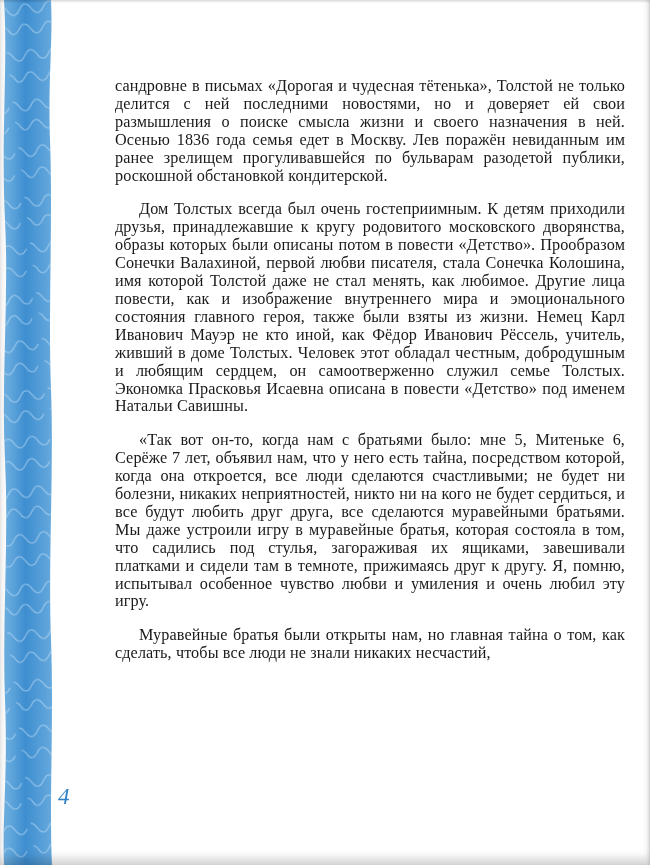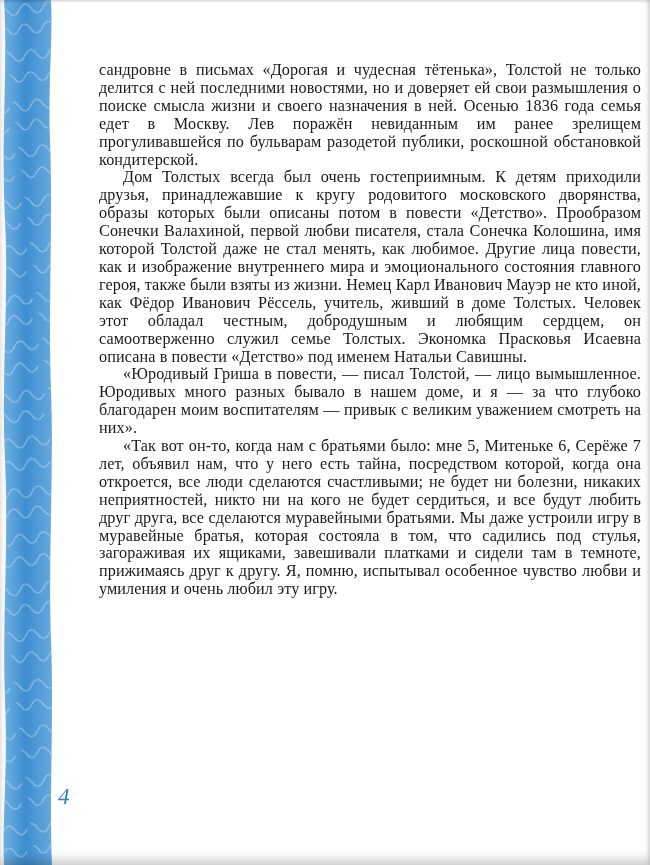--- a/index.html
+++ b/index.html
@@ -43,21 +43,21 @@
     left: 99px;
     right: 9px;
     top: 62px;
     color: #1a1a1a;
     font-size: 16.2px;
     line-height: 17.9px;
     text-align: justify;
     letter-spacing: 0.1px;
   }
   .para {
-    margin: 0;
+    margin: 16px;
     text-indent: 24px;
     hyphens: auto;
     -webkit-hyphens: auto;
   }
   .para.no-indent {
     text-indent: 0;
   }
   .page-number {
     position: absolute;
     left: 58px;
@@ -92,19 +92,19 @@
         <path id="bandShape" d="M4 0 C8 60 1 140 5 220 C9 300 1 380 5 460 C9 540 2 620 5 700 C8 770 2 820 4 865 L52 865 C49 800 54 720 51 640 C48 560 54 470 51 390 C48 310 53 220 50 140 C48 80 53 40 51 0 Z"></path>
       </defs>
       <use href="#bandShape" fill="url(#stripGrad)"></use>
       <use href="#bandShape" fill="url(#scriptPat)"></use>
     </svg>
   </div>
 
   <main class="text-block">
     <p class="para no-indent">сандровне в письмах «Дорогая и чудесная тётенька», Толстой не только делится с ней последними новостями, но и доверяет ей свои размышления о поиске смысла жизни и своего назначения в ней. Осенью 1836 года семья едет в Москву. Лев поражён невиданным им ранее зрелищем прогуливавшейся по бульварам разодетой публики, роскошной обстановкой кондитерской.</p>
     <p class="para">Дом Толстых всегда был очень гостеприимным. К детям приходили друзья, принадлежавшие к кругу родовитого московского дворянства, образы которых были описаны потом в повести «Детство». Прообразом Сонечки Валахиной, первой любви писателя, стала Сонечка Колошина, имя которой Толстой даже не стал менять, как любимое. Другие лица повести, как и изображение внутреннего мира и эмоционального состояния главного героя, также были взяты из жизни. Немец Карл Иванович Мауэр не кто иной, как Фёдор Иванович Рёссель, учитель, живший в доме Толстых. Человек этот обладал честным, добродушным и любящим сердцем, он самоотверженно служил семье Толстых. Экономка Прасковья Исаевна описана в повести «Детство» под именем Натальи Савишны.</p>
-    <p class="para">«Юродивый Гриша в повести, — писал Толстой, — лицо вымышленное. Юродивых много разных бывало в нашем доме, и я — за что глубоко благодарен моим воспитателям — привык с великим уважением смотреть на них».</p>
     <p class="para">«Так вот он-то, когда нам с братьями было: мне 5, Митеньке 6, Серёже 7 лет, объявил нам, что у него есть тайна, посредством которой, когда она откроется, все люди сделаются счастливыми; не будет ни болезни, никаких неприятностей, никто ни на кого не будет сердиться, и все будут любить друг друга, все сделаются муравейными братьями. Мы даже устроили игру в муравейные братья, которая состояла в том, что садились под стулья, загораживая их ящиками, завешивали платками и сидели там в темноте, прижимаясь друг к другу. Я, помню, испытывал особенное чувство любви и умиления и очень любил эту игру.</p>
+    <p class="para">Муравейные братья были открыты нам, но главная тайна о том, как сделать, чтобы все люди не знали никаких несчастий,</p>
   </main>
 
   <div class="page-number">4</div>
 
 </div>
 
 </body></html>

